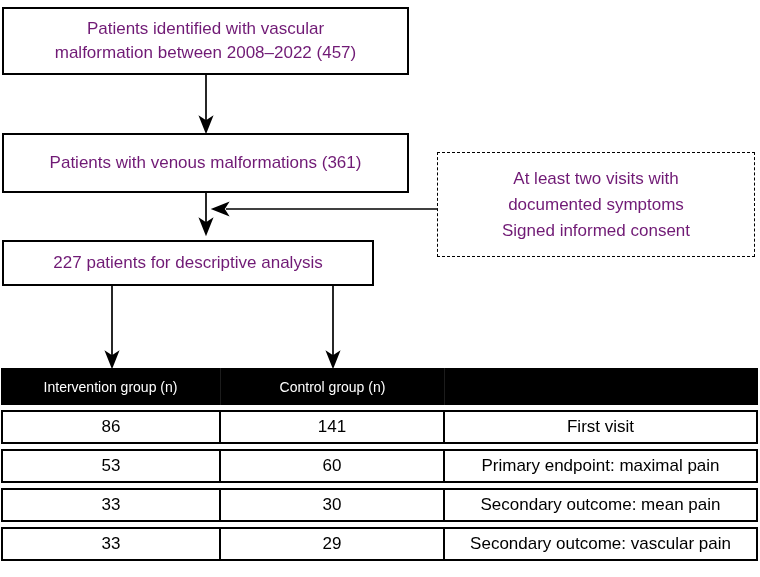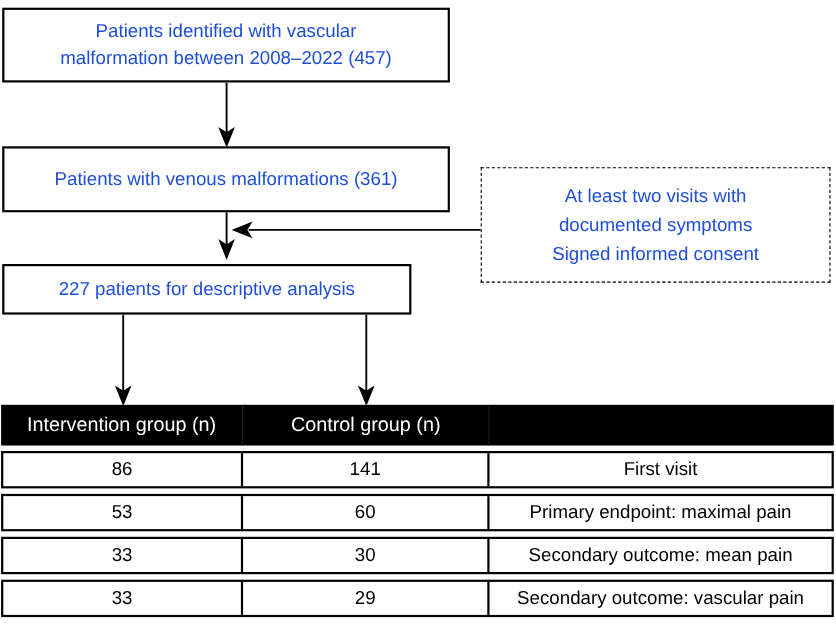--- a/index.html
+++ b/index.html
@@ -25,42 +25,42 @@
     box-sizing: border-box;
     border: 2px solid #000000;
     background: #ffffff;
     display: flex;
     flex-direction: column;
     align-items: center;
     justify-content: center;
     text-align: center;
     font-size: 17px;
     line-height: 24px;
-    color: #1d4ed8;
+    color: #701a75;
   }
   .box span { display: block; }
   #box-identified  { left: 2px;   top: 7px;   width: 407px; height: 68px; }
   #box-venous      { left: 2px;   top: 133px; width: 407px; height: 60px; }
   #box-descriptive { left: 2px;   top: 240px; width: 372px; height: 46px; }
   #box-criteria    { left: 437px; top: 152px; width: 318px; height: 105px;
                      border: 1.5px dashed #000000; line-height: 26px; }
 
   .vtable {
     position: absolute;
     left: 1px; top: 368px;
     width: 757px;
   }
   .thead {
     height: 37px;
     background: #000000;
     color: #ffffff;
     display: grid;
     grid-template-columns: 220px 224px 1fr;
     align-items: center;
-    font-size: 18px;
+    font-size: 14px;
   }
   .thead .hcell {
     text-align: center;
     height: 100%;
     display: flex;
     align-items: center;
     justify-content: center;
     border-right: 1px solid #1c1c1c;
   }
   .thead .hcell:last-child { border-right: none; }

